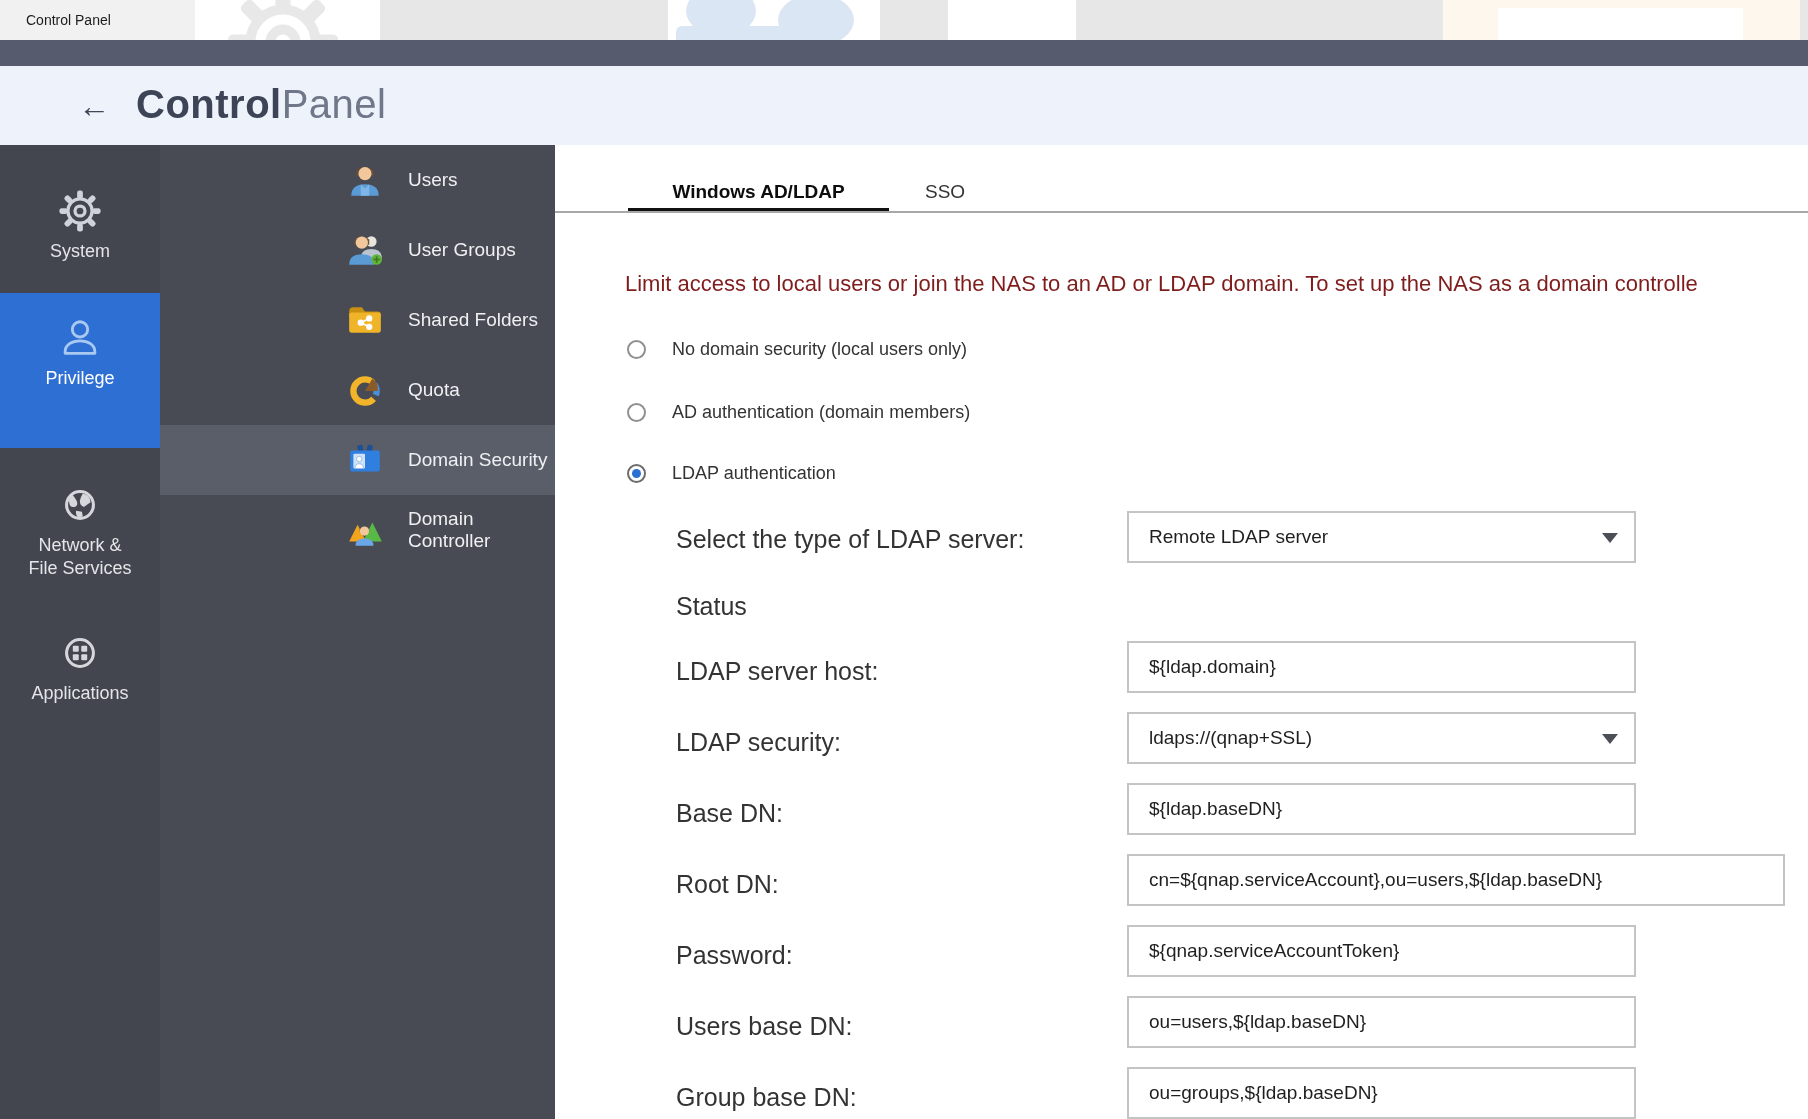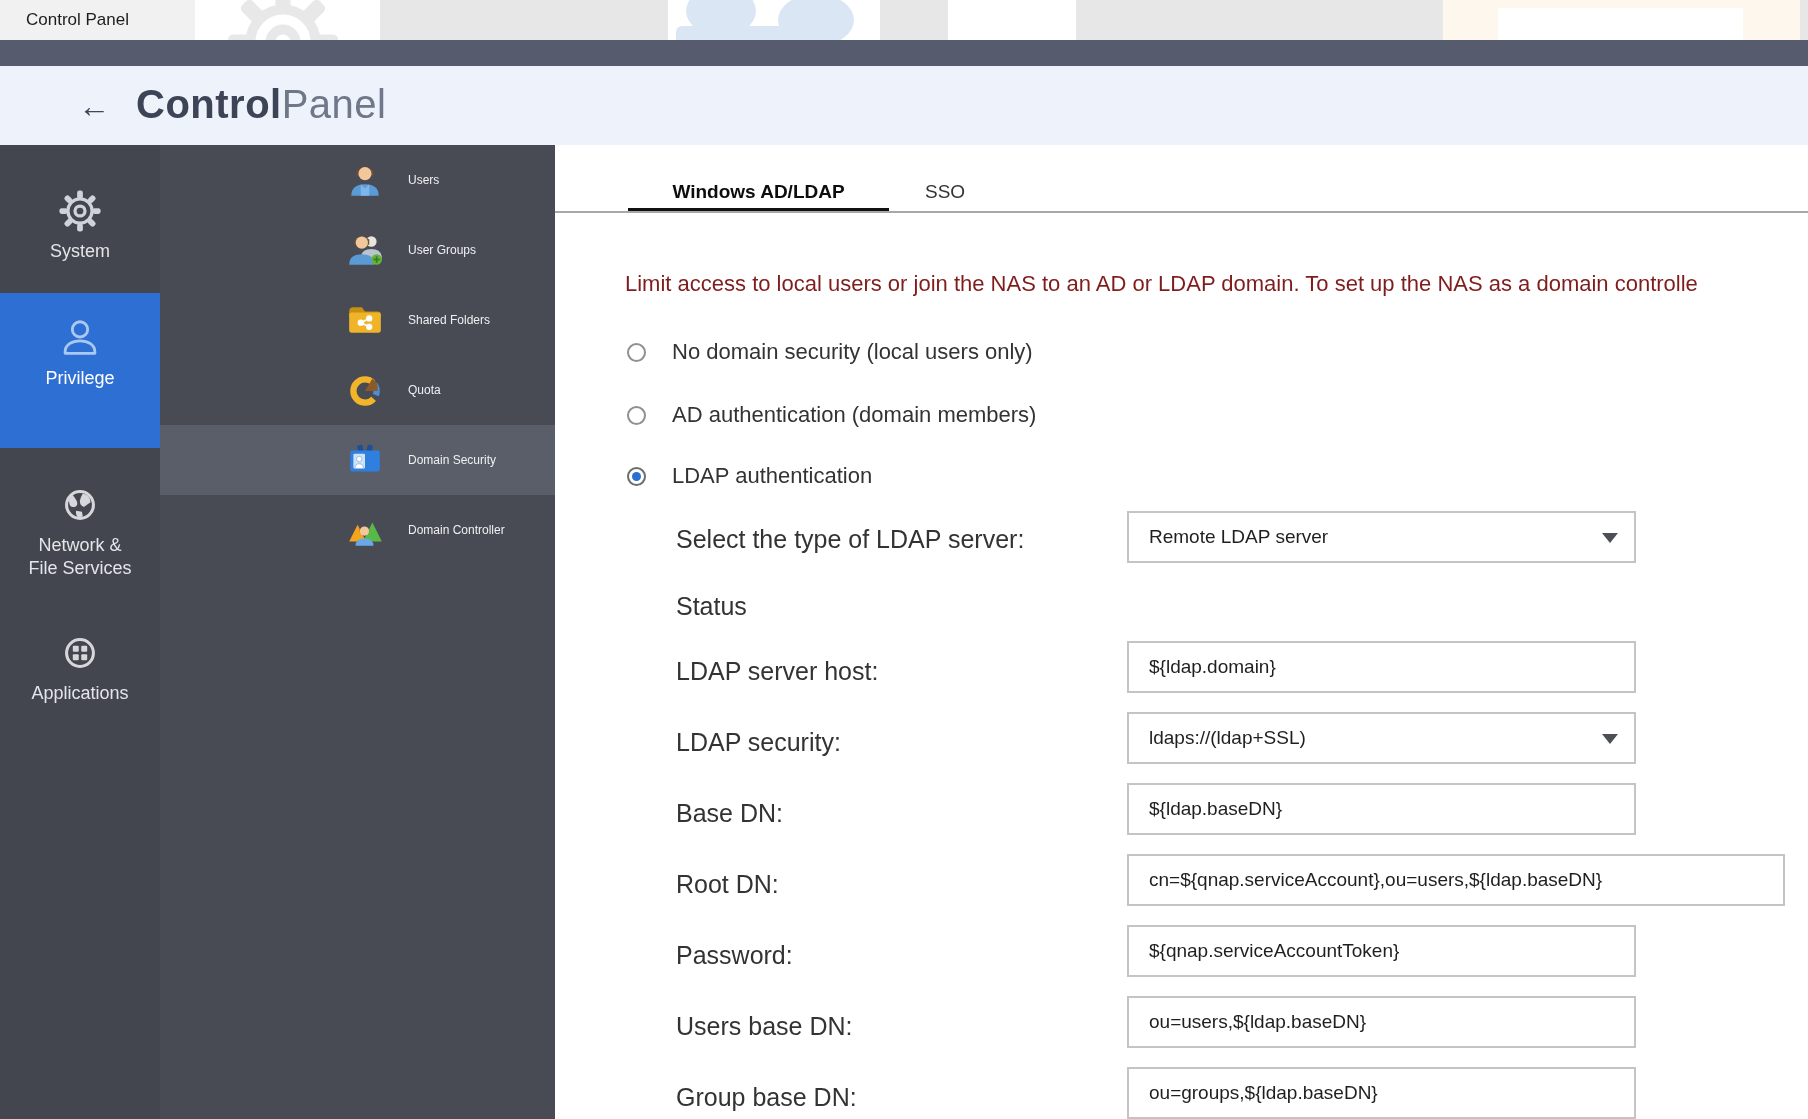--- a/index.html
+++ b/index.html
@@ -4,21 +4,21 @@
 <style>
   * { margin:0; padding:0; box-sizing:border-box; }
   html,body { background:#fff; }
   body { font-family:"Liberation Sans", sans-serif; }
   #screen { position:relative; width:1808px; height:1119px; overflow:hidden; background:#fff; }
 
   
   .taskbar { position:absolute; left:0; top:0; width:1808px; height:40px; background:#e7e7e7; }
   .taskbar-tab { position:absolute; left:0; top:0; width:220px; height:40px; background:#f1f1f1;
                  border-right:1px solid #d2d2d2; display:flex; align-items:center; padding-left:26px;
-                 font-size:17px; color:#1d1d1d; }
+                 font-size:14px; color:#1d1d1d; }
   .thumb { position:absolute; top:0; height:40px; background:#fff; overflow:hidden; }
   .thumb svg { opacity:.13; }
   .thumb.warm { background:#fdf7ee; }
   .thumb.warm .inner { position:absolute; left:55px; top:8px; width:245px; height:32px; background:#fff; }
   .thumb.bluey .blob { position:absolute; border-radius:50%; background:#dbe6f5; }
 
   
   .darkbar { position:absolute; left:0; top:40px; width:1808px; height:26px; background:#565b6d; }
 
   
@@ -34,21 +34,21 @@
   .rail-item { position:absolute; left:0; width:160px; text-align:center; color:#e3e5e9; cursor:pointer; }
   .rail-item .ric { display:block; margin:0 auto 6px auto; }
   .rail-label { font-size:18px; line-height:23px; color:#e3e5e9; }
   .rail-item.selected-rail { background:#2e6fd4; }
   .rail-item.selected-rail .rail-label { color:#ffffff; }
 
   
   .navpanel { position:absolute; left:160px; top:145px; width:395px; height:974px; background:#484b54; }
   .nav-item { position:absolute; left:0; width:395px; height:70px; display:flex; align-items:center; cursor:pointer; }
   .nav-item .nic { position:absolute; left:186px; width:38px; height:38px; }
-  .nav-item .nav-label { position:absolute; left:248px; font-size:12px; color:#eef0f2; }
+  .nav-item .nav-label { position:absolute; left:248px; font-size:19px; color:#eef0f2; }
   .nav-item.selected-nav { background:#5a5e69; }
 
   
   .content { position:absolute; left:555px; top:145px; width:1253px; height:974px; background:#fff; }
 
   .tabs-rule { position:absolute; left:0; top:66px; width:1253px; height:2px; background:#a8a8a8; }
   .tab { position:absolute; top:36px; font-size:19px; color:#333; cursor:pointer; white-space:nowrap; }
   .tab.active { left:73px; width:261px; text-align:center; font-weight:700; color:#0d0d0d; }
   .tab.active .tab-underline { position:absolute; left:0; top:27px; width:261px; height:5px; background:#111; }
   .tab.sso { left:370px; }
@@ -56,21 +56,21 @@
   .description { position:absolute; left:70px; top:126px; width:1183px; font-size:22px; color:#7f1d1d;
                  white-space:nowrap; overflow:hidden; }
 
   
   .radio-row { position:absolute; left:72px; display:flex; align-items:center; cursor:pointer; }
   .radio-circle { width:19px; height:19px; border-radius:50%; border:2px solid #909090; background:#fff;
                   display:flex; align-items:center; justify-content:center; }
   .radio-row.checked .radio-circle { border-color:#6d6d6d; }
   .radio-dot { width:9px; height:9px; border-radius:50%; background:transparent; }
   .radio-row.checked .radio-dot { background:#2a6fd4; }
-  .radio-label { margin-left:26px; font-size:22px; color:#333; }
+  .radio-label { margin-left:26px; font-size:18px; color:#333; }
 
   
   .form-label { position:absolute; left:121px; font-size:25px; color:#333; white-space:nowrap; }
   .fbox { position:absolute; left:572px; width:509px; height:52px; border:2px solid #c4c4c4; background:#fff;
           display:flex; align-items:center; padding-left:20px; }
   .fbox.wide { width:658px; }
   .fbox input { border:none; outline:none; width:100%; height:100%; font-size:19px; color:#1f1f1f;
                 font-family:"Liberation Sans", sans-serif; background:transparent; }
   .fbox.dropdown { cursor:pointer; }
   .fbox .dd-value { font-size:19px; color:#1f1f1f; }
@@ -296,21 +296,21 @@
 
     <div class="form-label" style="top:447px;">Status</div>
 
     <div class="form-label" style="top:512px;">LDAP server host:</div>
     <div class="fbox" style="top:496px;">
       <input type="text" value="${ldap.domain}" style="">
     </div>
 
     <div class="form-label" style="top:583px;">LDAP security:</div>
     <div class="fbox dropdown" style="top:567px;">
-      <span class="dd-value">ldaps://(ldap+SSL)</span>
+      <span class="dd-value">ldaps://(qnap+SSL)</span>
       <div class="dd-arrow"></div>
     </div>
 
     <div class="form-label" style="top:654px;">Base DN:</div>
     <div class="fbox" style="top:638px;">
       <input type="text" value="${ldap.baseDN}" style="">
     </div>
 
     <div class="form-label" style="top:725px;">Root DN:</div>
     <div class="fbox wide" style="top:709px;">

